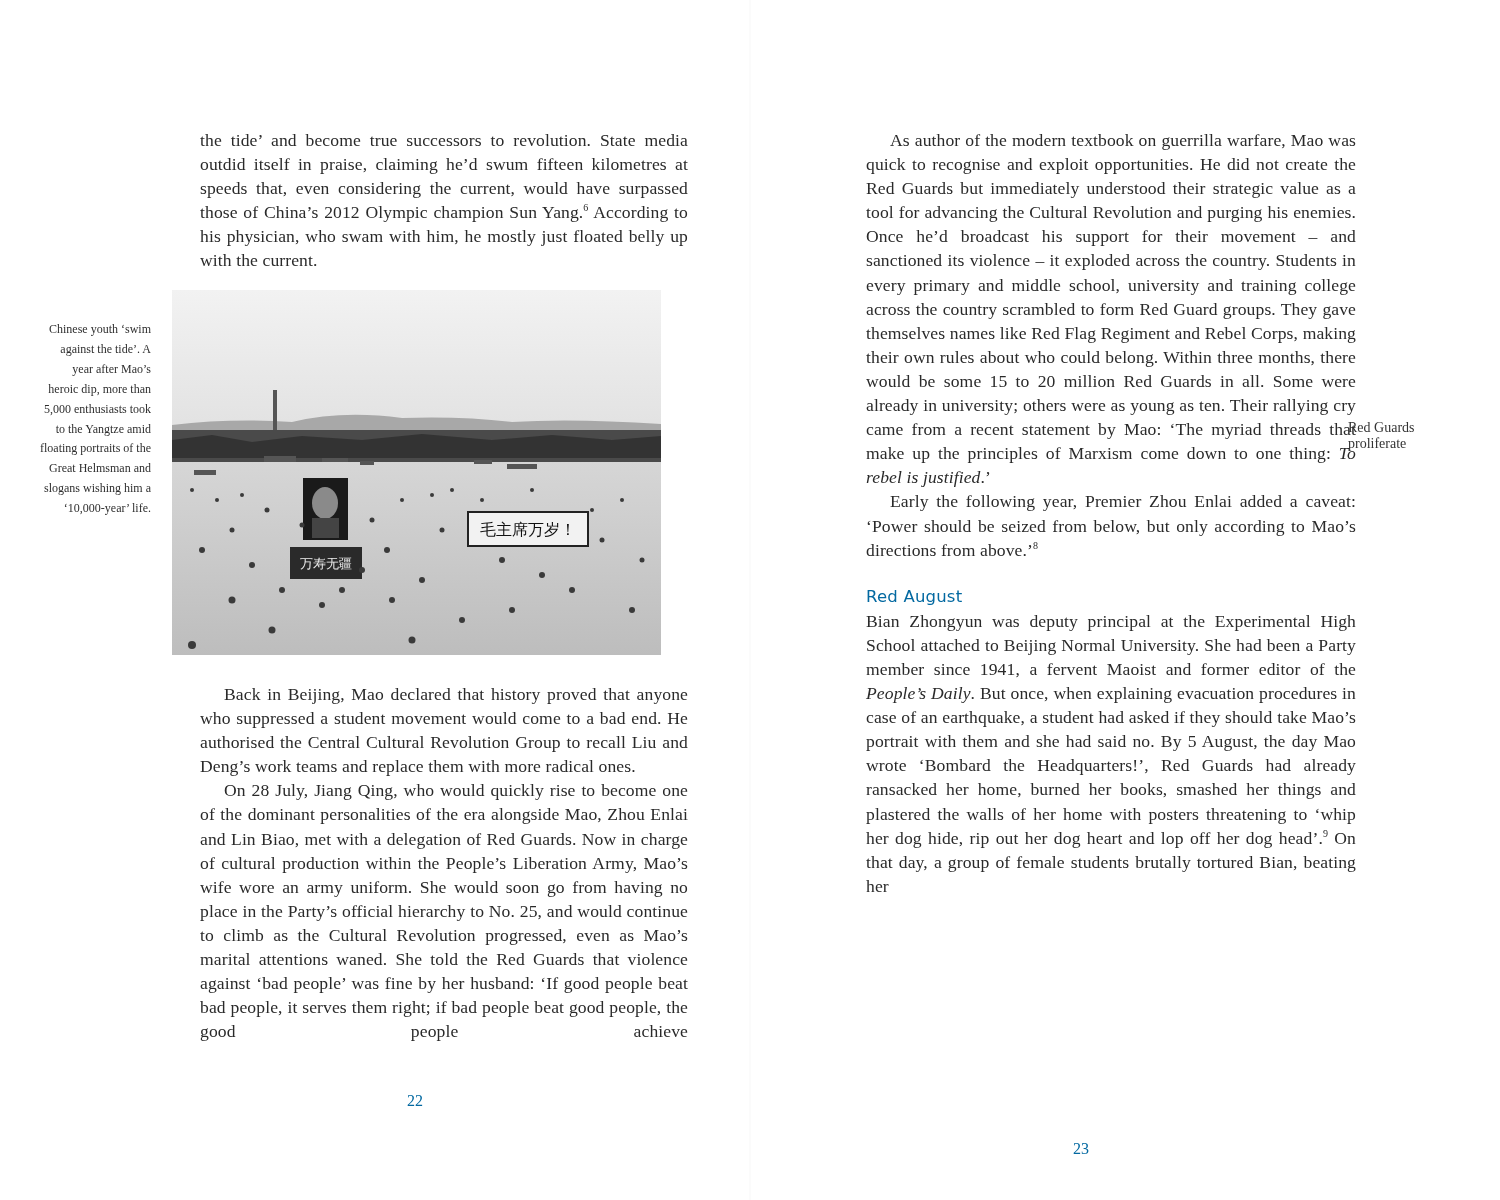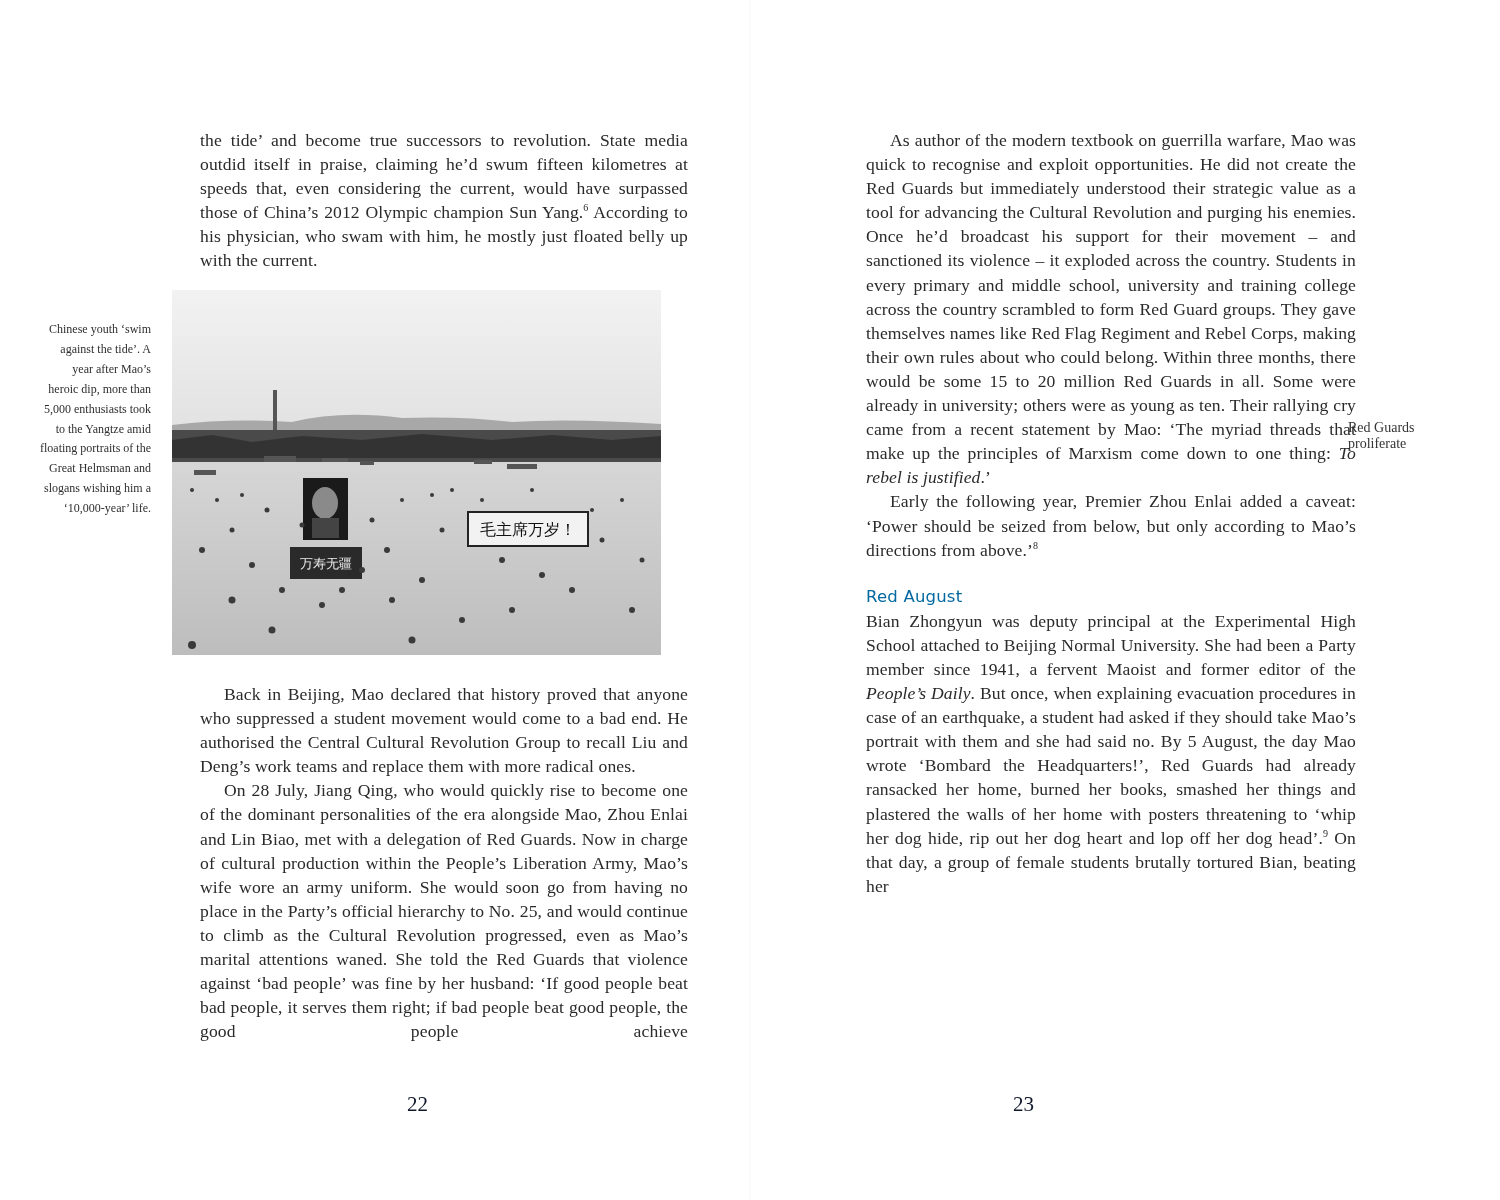--- a/index.html
+++ b/index.html
@@ -18,21 +18,21 @@
   .right-col { left:838px; width:490px; }
   sup { font-size:10px; line-height:0; vertical-align:super; }
   .caption {
     position:absolute; left:40px; top:320px; width:111px; text-align:right;
     font-size:12px; line-height:19.9px; color:#2e2e2e;
   }
   .marginal {
     position:absolute; left:1348px; top:420px; width:90px; text-align:left;
     font-size:14px; line-height:16px; color:#333;
   }
-  .folio { position:absolute; top:1092px; font-size:21px; color:#0f172a; }
+  .folio { position:absolute; top:1092px; font-size:16px; color:#0369a1; }
   .heading {
     font-family:"DejaVu Sans", "Liberation Sans", sans-serif; font-size:16.5px;
     color:#0369a1; margin-top:23px !important; letter-spacing:0.2px;
   }
   .photo {
     position:absolute; left:172px; top:290px; width:489px; height:365px;
     background:#d8d8d8; overflow:hidden;
   }
   .photo svg { display:block; }
   .gutter { position:absolute; left:749px; top:0; width:2px; height:1200px; background:#fbfbfb; }
@@ -138,14 +138,14 @@
 <div>
   <div class="col right-col" style="top:128px;">
     <p class="indent"><span>As author of the modern textbook on guerrilla warfare, Mao was quick to recognise and exploit opportunities. He did not create the Red Guards but immediately understood their strategic value as a tool for advancing the Cultural Revolution and purging his enemies. Once he’d broadcast his support for their movement – and sanctioned its violence – it exploded across the country. Students in every primary and middle school, university and training college across the country scrambled to form Red Guard groups. They gave themselves names like Red Flag Regiment and Rebel Corps, making their own rules about who could belong. Within three months, there would be some 15 to 20 million Red Guards in all. Some were already in university; others were as young as ten. Their rallying cry came from a recent statement by Mao: ‘The myriad threads that make up the principles of Marxism come down to one thing: </span><em>To rebel is justified</em><span>.’</span></p>
     <p class="indent"><span>Early the following year, Premier Zhou Enlai added a caveat: ‘Power should be seized from below, but only according to Mao’s directions from above.’</span><sup>8</sup></p>
     <p class="heading">Red August</p>
     <p style="text-align-last:justify;"><span>Bian Zhongyun was deputy principal at the Experimental High School attached to Beijing Normal University. She had been a Party member since 1941, a fervent Maoist and former editor of the </span><em>People’s Daily</em><span>. But once, when explaining evacuation procedures in case of an earthquake, a student had asked if they should take Mao’s portrait with them and she had said no. By 5 August, the day Mao wrote ‘Bombard the Headquarters!’, Red Guards had already ransacked her home, burned her books, smashed her things and plastered the walls of her home with posters threatening to ‘whip her dog hide, rip out her dog heart and lop off her dog head’.</span><sup>9</sup><span> On that day, a group of female students brutally tortured Bian, beating her</span></p>
   </div>
 
   <div class="marginal">Red Guards proliferate</div>
 
-  <div class="folio" style="left:1013px;">23</div>
+  <div class="folio" style="left:1073px;margin-top:48px;">23</div>
 </div>
 
 </body></html>

